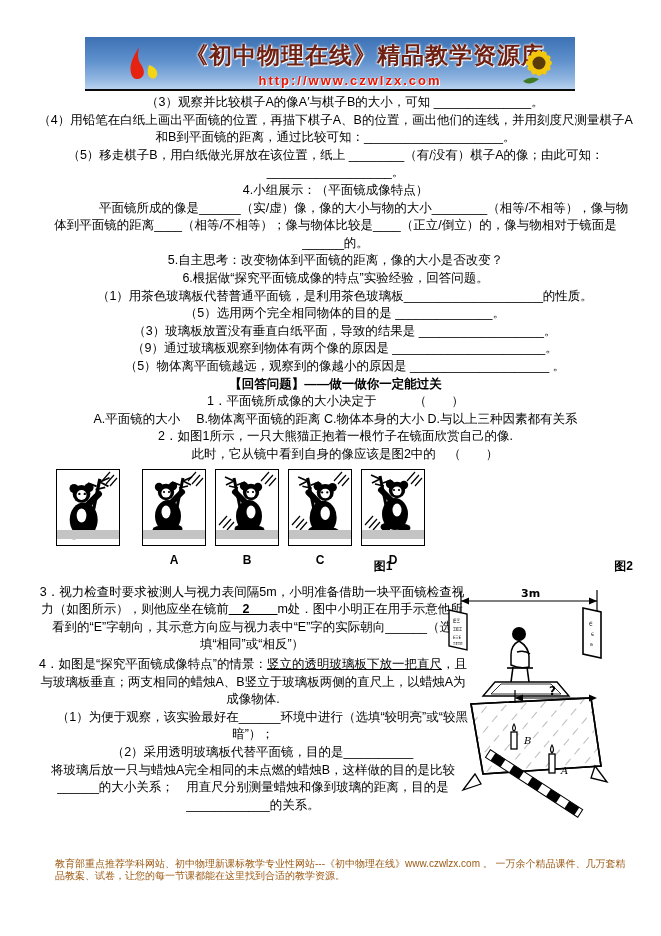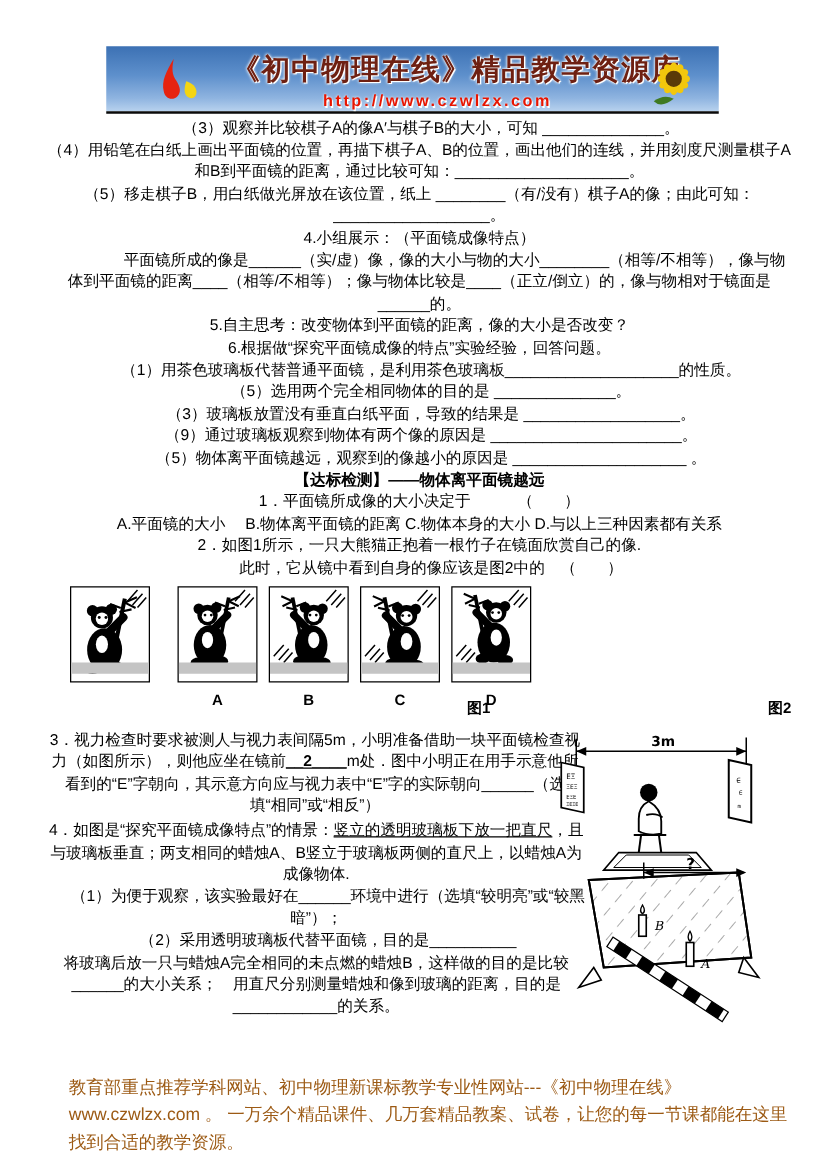--- a/index.html
+++ b/index.html
@@ -44,21 +44,21 @@
   .cap2{font-weight:bold;font-size:12px;margin-left:222px;}
 
   
   .q3wrap,.q4wrap{position:relative;}
   .q3text{width:428px;}
   .q4text{width:430px;}
   .fig3{position:absolute;right:-4px;top:2px;}
   .fig4{position:absolute;right:8px;top:34px;}
 
   
-  .footer{position:absolute;left:55px;top:858px;width:575px;font-size:14px;line-height:22px;
+  .footer{position:absolute;left:55px;top:858px;width:575px;font-size:10px;line-height:12px;
           color:#9c5a14;}
 </style>
 </head>
 <body>
 
 <div class="page">
 
   <svg width="0" height="0" style="position:absolute">
     <defs>
       <symbol id="panda" viewBox="0 0 52 62">
@@ -118,21 +118,21 @@
 
     <p>5.自主思考：改变物体到平面镜的距离，像的大小是否改变？</p>
 
     <p>6.根据做“探究平面镜成像的特点”实验经验，回答问题。</p>
     <p class="ind1">（1）用茶色玻璃板代替普通平面镜，是利用茶色玻璃板____________________的性质。</p>
     <p class="ind1">（5）选用两个完全相同物体的目的是 ______________。</p>
     <p class="ind1">（3）玻璃板放置没有垂直白纸平面，导致的结果是 __________________。</p>
     <p class="ind1">（9）通过玻璃板观察到物体有两个像的原因是 ______________________。</p>
     <p class="ind1">（5）物体离平面镜越远，观察到的像越小的原因是 ____________________ 。</p>
 
-    <p class="bold">【达标检测】——物体离平面镜越远</p>
+    <p class="bold">【回答问题】——做一做你一定能过关</p>
     <p>1．平面镜所成像的大小决定于　　　（　　）</p>
     <p>A.平面镜的大小　 B.物体离平面镜的距离 C.物体本身的大小 D.与以上三种因素都有关系</p>
     <p>2．如图1所示，一只大熊猫正抱着一根竹子在镜面欣赏自己的像.</p>
     <p class="ind1">此时，它从镜中看到自身的像应该是图2中的　（　　）</p>
 
     <div class="fig2row">
       <div class="pcol">
         <div class="pbox">
           <svg class="hatch-tr" width="18" height="16">
               <use href="#hatch"></use>

